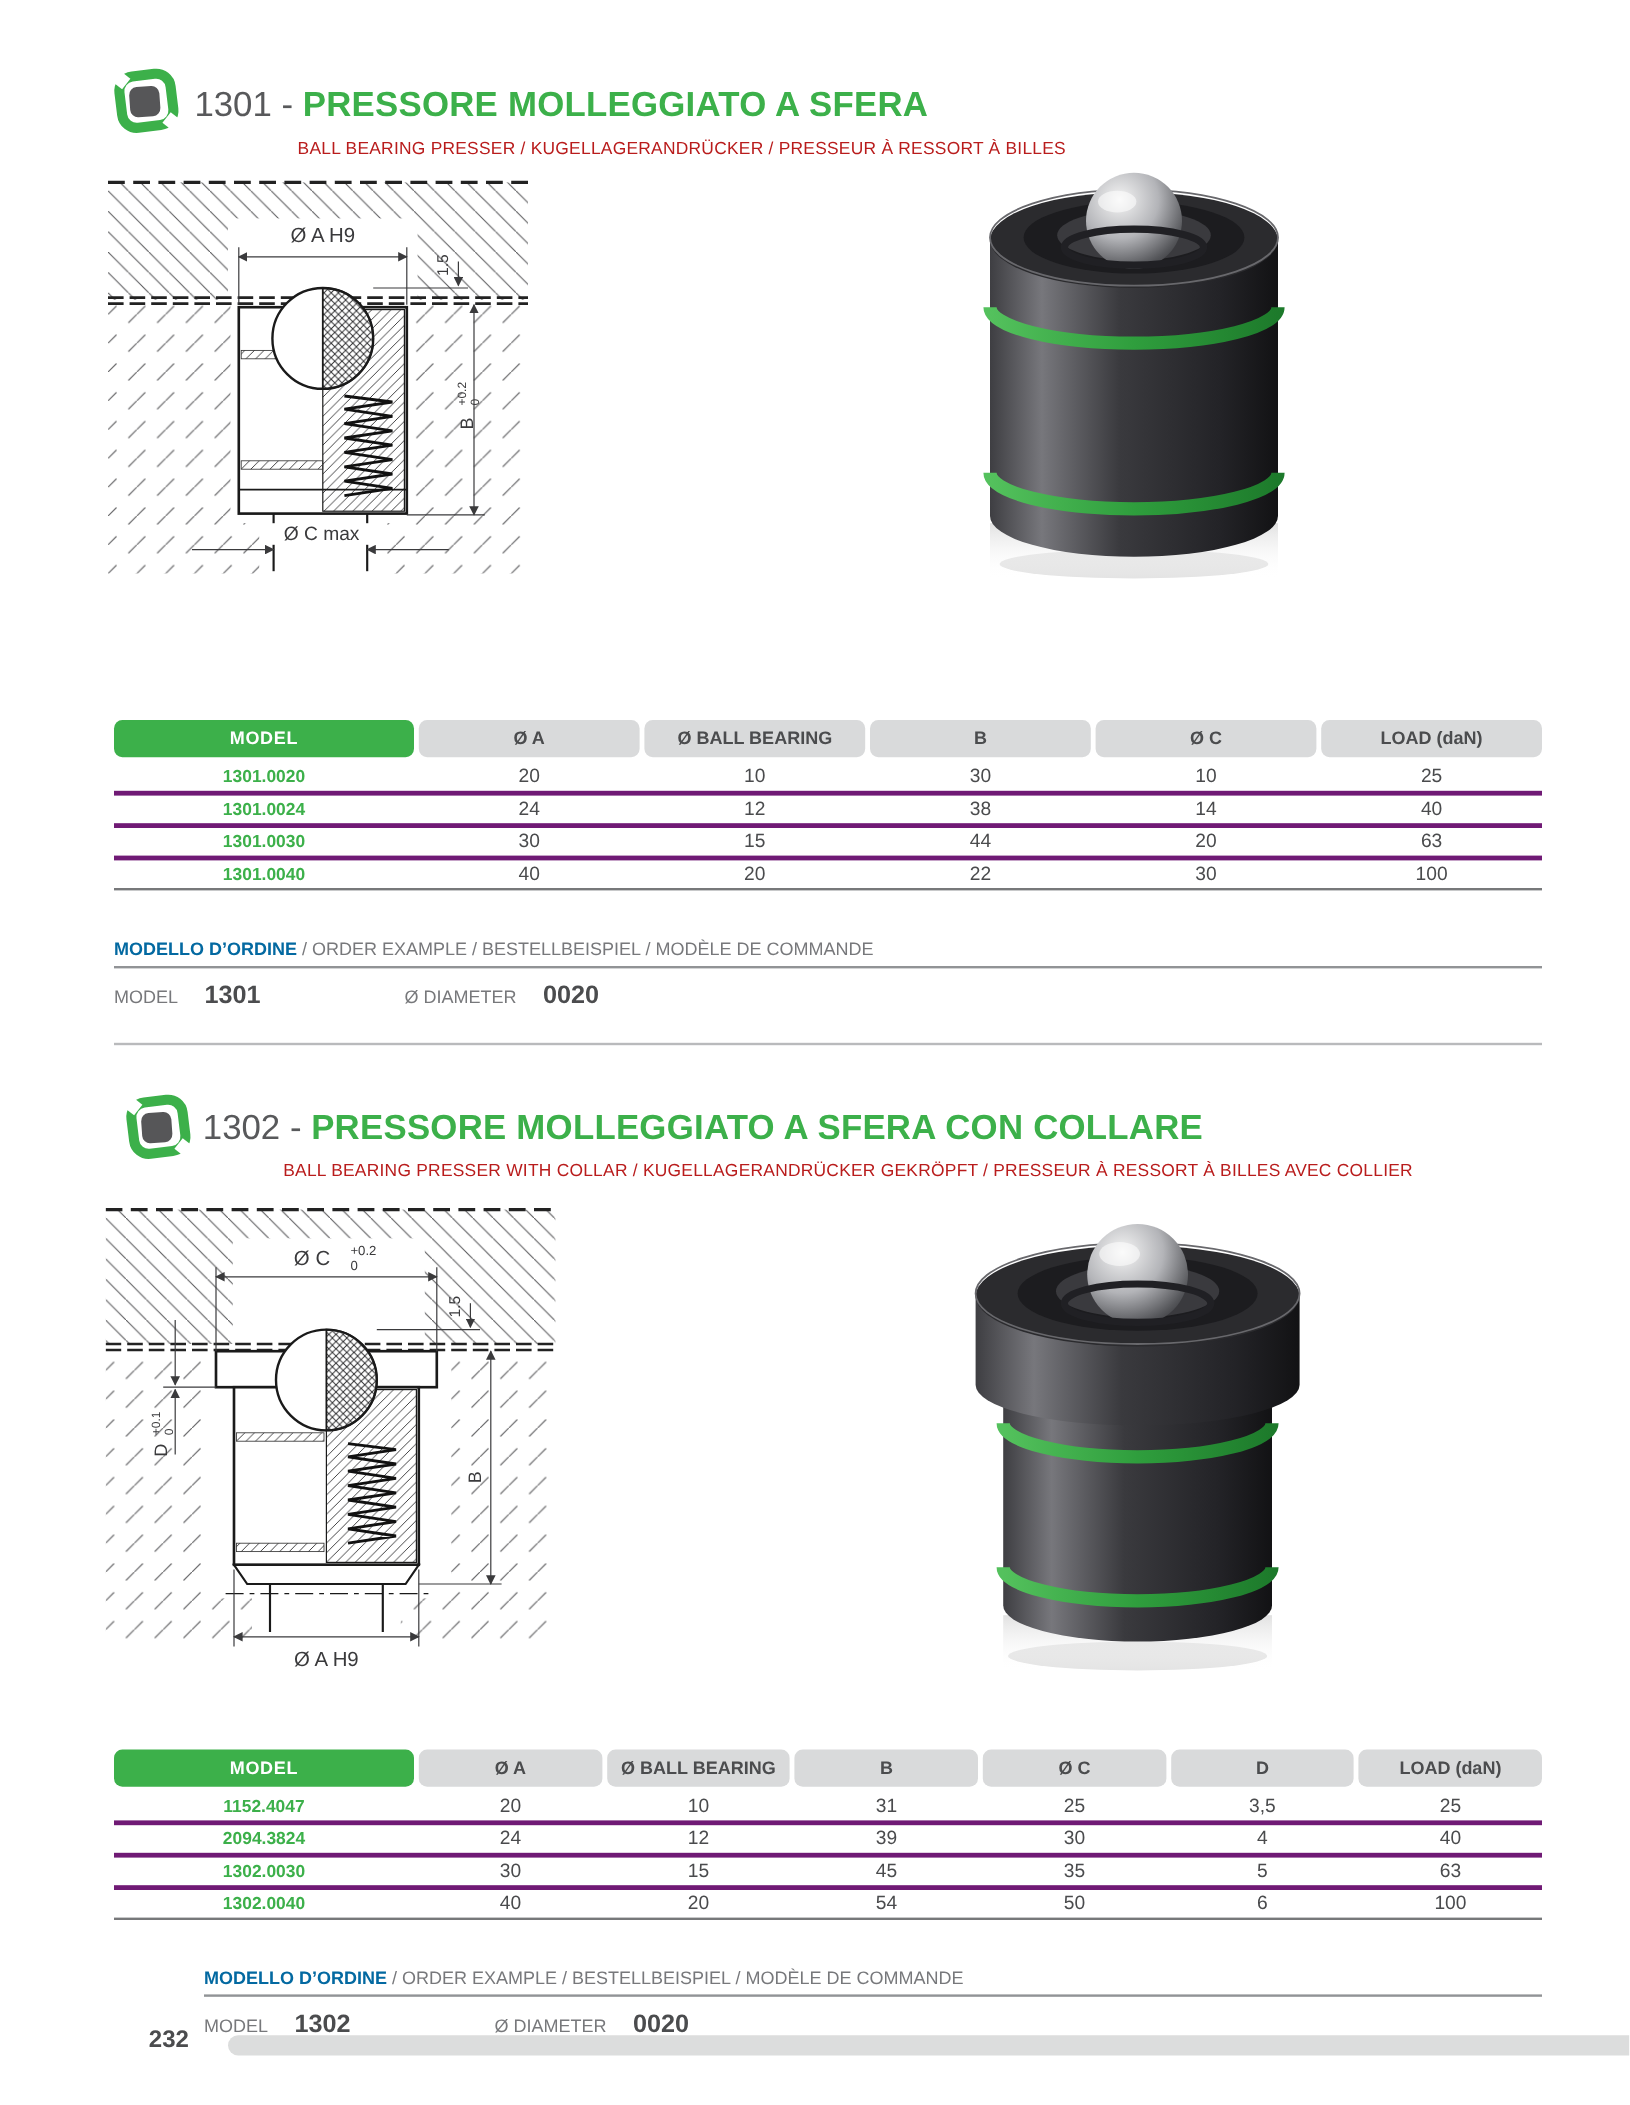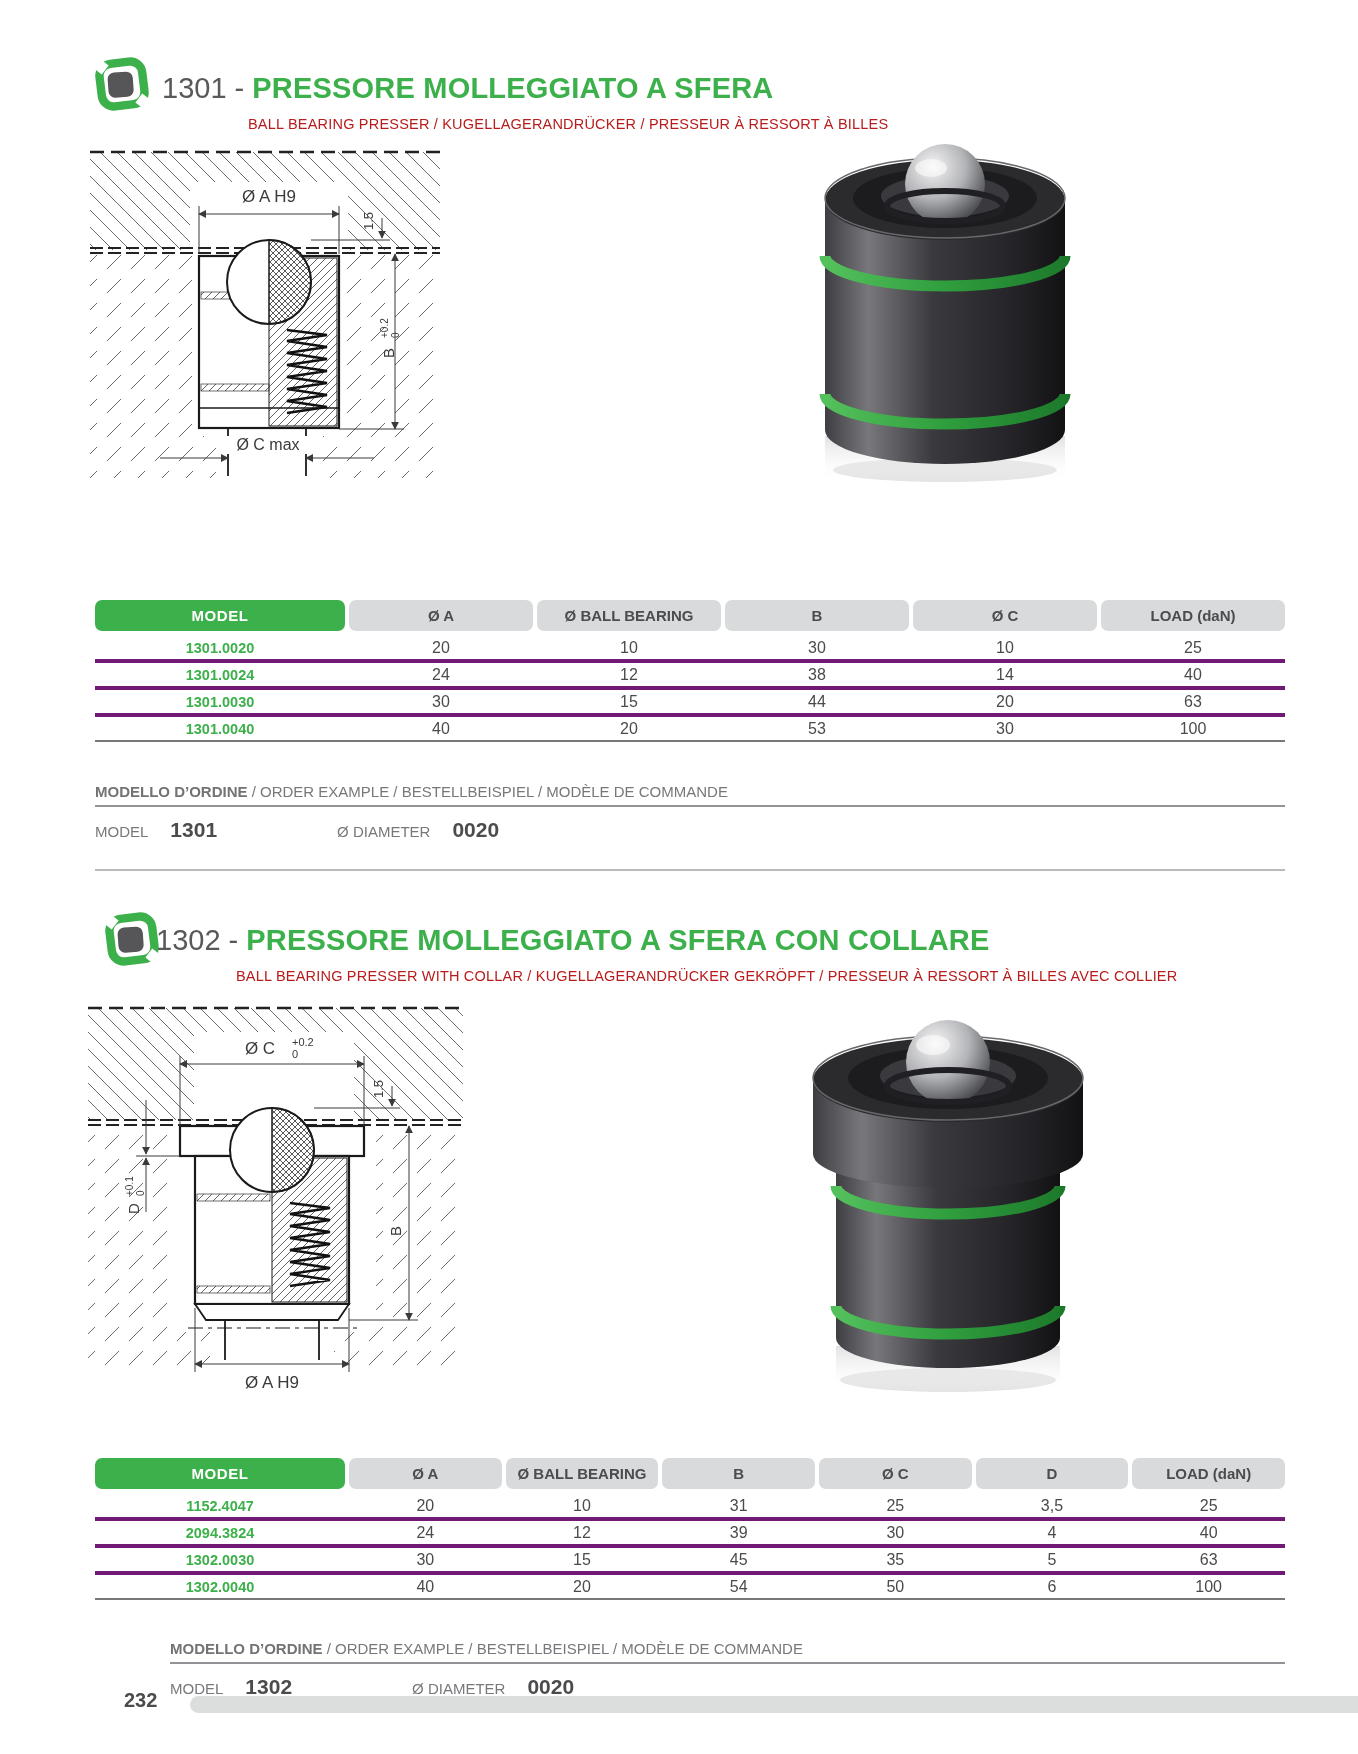--- a/index.html
+++ b/index.html
@@ -24,21 +24,21 @@
   .th.model{background:#3CB04A;color:#fff;letter-spacing:.6px;}
   .tbody{margin-top:5px;}
   .trow{display:grid;column-gap:4px;height:23px;align-items:center;border-bottom:4px solid #701a75;}
   .trow:last-child{border-bottom:2px solid #77787a;}
   .td{text-align:center;font-size:16px;color:#4a4b4d;}
   .td.model{color:#3CB04A;font-weight:700;font-size:14.5px;}
 
   
   .order{position:absolute;}
   .order-heading{font-size:15px;color:#77787b;white-space:nowrap;}
-  .order-heading .strong{color:#737373;font-weight:700;}
+  .order-heading .strong{color:#0369a1;font-weight:700;}
   .order-rule{border-top:2px solid #919396;margin-top:5px;}
   .order-values{margin-top:11px;display:flex;align-items:baseline;}
   .ov-label{font-size:15px;color:#77787b;}
   .ov-value{font-size:21px;font-weight:700;color:#4b4c4e;margin-left:22px;}
   .ov-gap{width:120px;}
 
   .thin-sep{position:absolute;border-top:2px solid #b9babc;}
 
   
   .page-number{position:absolute;left:124px;top:1689px;font-size:20px;font-weight:700;color:#4b4c4e;}
@@ -208,21 +208,21 @@
         <div class="td">30</div>
         <div class="td">15</div>
         <div class="td">44</div>
         <div class="td">20</div>
         <div class="td">63</div>
       </div>
       <div class="trow">
         <div class="td model">1301.0040</div>
         <div class="td">40</div>
         <div class="td">20</div>
-        <div class="td">53</div>
+        <div class="td">22</div>
         <div class="td">30</div>
         <div class="td">100</div>
       </div>
     </div>
   </div>
 
   <div class="order" style="left:95px;top:783px;width:1190px;">
     <div class="order-heading"><span class="strong">MODELLO D’ORDINE</span><span> / ORDER EXAMPLE / BESTELLBEISPIEL / MODÈLE DE COMMANDE</span></div>
     <div class="order-rule"></div>
     <div class="order-values">
@@ -238,21 +238,21 @@
   <div class="brand-icon" style="left:104px;top:911px;">
     <svg width="56" height="56" viewBox="0 0 60 60">
       <g transform="rotate(-7 30 30)">
         <rect x="7" y="7" width="46" height="46" rx="13" fill="none" stroke="#3CB04A" stroke-width="9"></rect>
         <rect x="2" y="2" width="14" height="12" fill="#fff" transform="rotate(45 9 8)"></rect>
         <rect x="44" y="46" width="14" height="12" fill="#fff" transform="rotate(45 51 52)"></rect>
         <rect x="15" y="17" width="27" height="27" rx="7" fill="#565658" transform="rotate(3 28 30)"></rect>
       </g>
     </svg>
   </div>
-  <div class="sec-head" style="left:156px;top:926px;">
+  <div class="sec-head" style="left:169px;top:926px;">
     <div class="title-line"><span class="title-code">1302 - </span><span class="title-main">PRESSORE MOLLEGGIATO A SFERA CON COLLARE</span></div>
   </div>
   <div class="subtitle" style="left:236px;top:968px;text-align:right;">BALL BEARING PRESSER WITH COLLAR / KUGELLAGERANDRÜCKER GEKRÖPFT / PRESSEUR À RESSORT À BILLES AVEC COLLIER</div>
 
   <div class="drawing" style="left:88px;top:998px;">
     <svg width="375" height="395" viewBox="0 0 375 395">
       <defs>
         <pattern id="hUp2" width="17" height="17" patternUnits="userSpaceOnUse">
           <path d="M0,0 L17,17" stroke="#5b5b5d" stroke-width="0.9"></path>
         </pattern>

